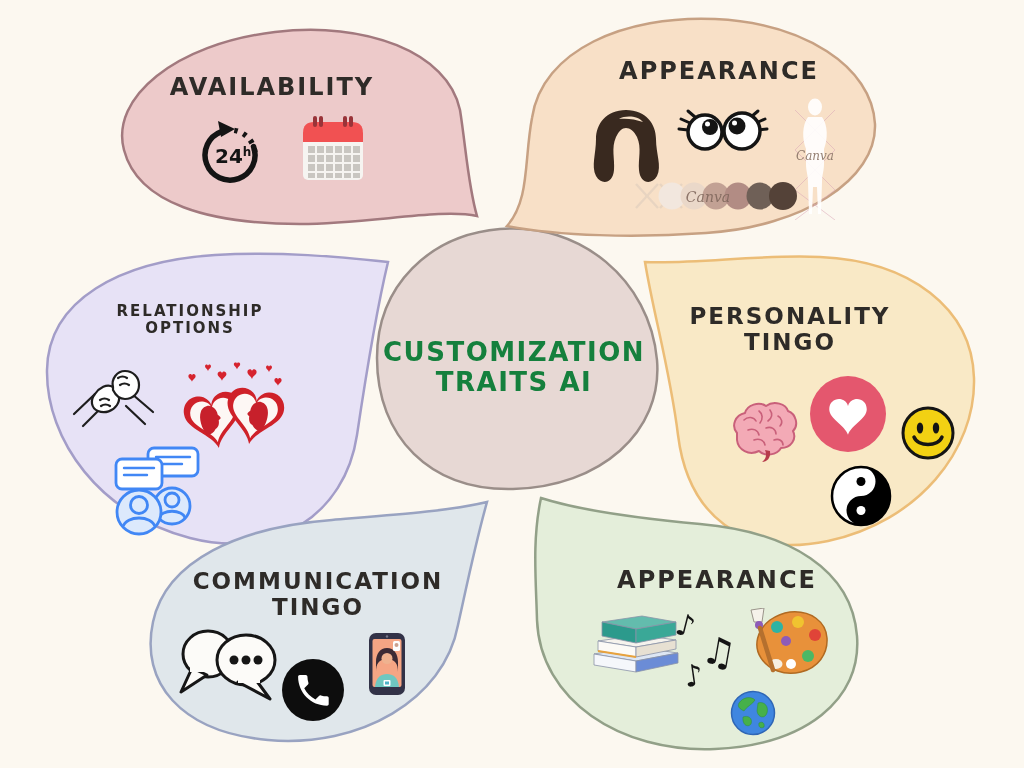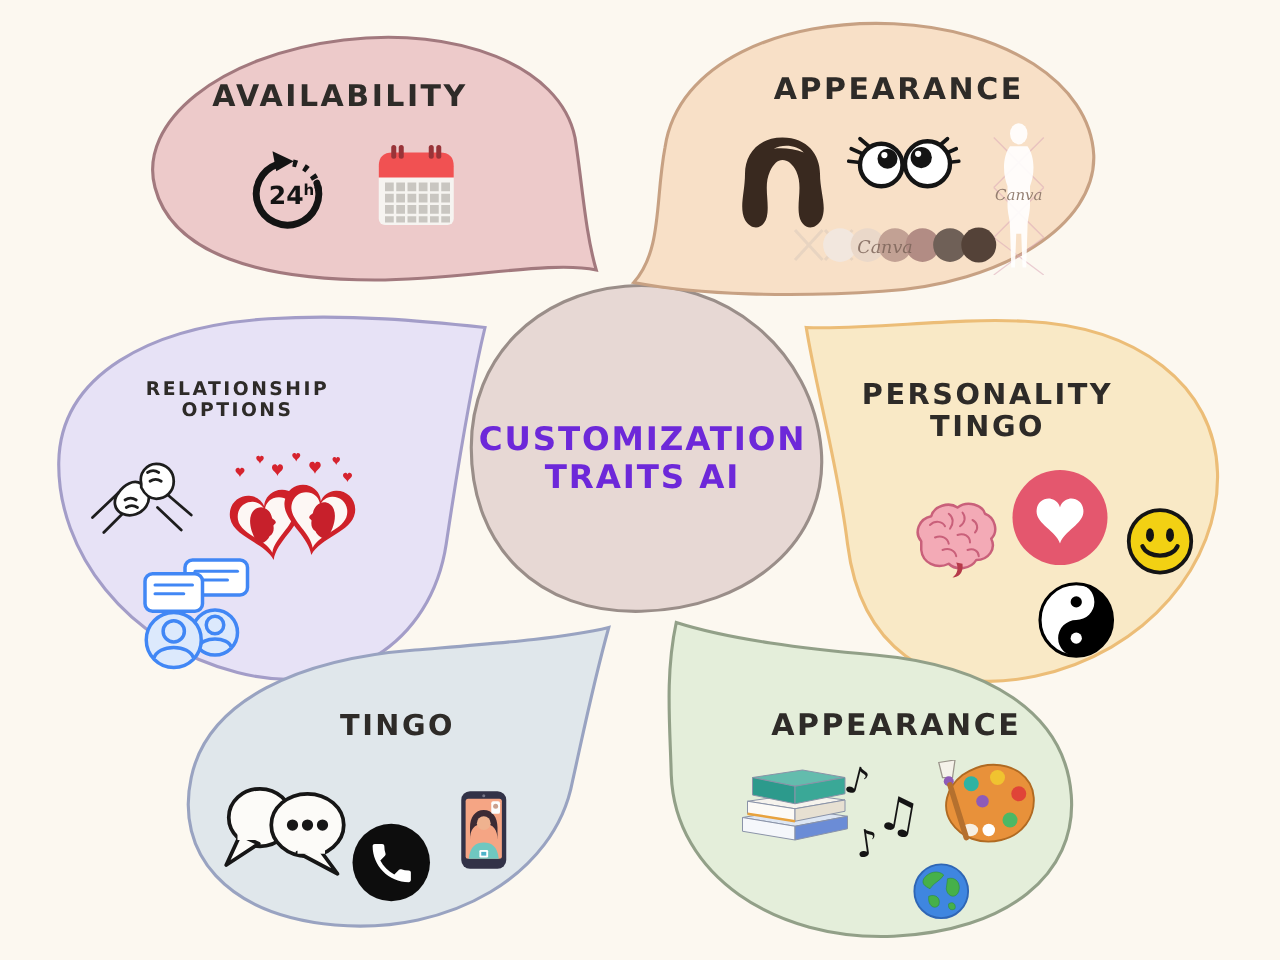--- a/index.html
+++ b/index.html
@@ -2,21 +2,21 @@
 <html><head>
 <meta charset="utf-8">
 <style>
   html,body{margin:0;padding:0;background:#ffffff;}
   .canvas{position:relative;width:1024px;height:768px;overflow:hidden;
           font-family:"DejaVu Sans",sans-serif;}
   .canvas > svg.blobs{position:absolute;left:0;top:0;}
   .abs{position:absolute;}
   .label{position:absolute;text-align:center;font-weight:700;color:#2e2b28;
          letter-spacing:2px;line-height:1.12;}
-  .center-title{position:absolute;text-align:center;font-weight:700;color:#6d28d9;
+  .center-title{position:absolute;text-align:center;font-weight:700;color:#15803d;
                 letter-spacing:1.5px;line-height:1.15;}
   .note{position:absolute;color:#141414;font-weight:700;}
   .canva-wm{font-family:"DejaVu Serif",serif;font-style:italic;}
 </style>
 </head>
 <body>
 
 <div class="canvas">
 
   <svg class="blobs" width="1024" height="768" viewBox="0 0 1024 768">
@@ -35,21 +35,21 @@
     <path stroke-width="2.5" d="M487,502 C475,545 468,580 458,625 C444,700 360,748 268,740 C180,732 140,682 153,622 C166,560 240,527 332,520 C392,515 450,511 487,502 Z" fill="#e0e7eb" stroke="#99a3c1"></path>
 
     <path stroke-width="2.5" d="M541,498 C532,540 536,580 537,620 C540,700 620,753 715,749 C805,745 862,700 857,636 C852,570 790,532 700,524 C645,519 585,512 541,498 Z" fill="#e4eeda" stroke="#92a088"></path>
   </svg>
 
   <div class="center-title" style="left:371px;top:338px;width:286px;font-size:26px;">
     <div>CUSTOMIZATION</div>
     <div>TRAITS AI</div>
   </div>
 
-  <div class="label" style="left:122px;top:64px;width:300px;font-size:24px;">AVAILABILITY</div>
+  <div class="label" style="left:122px;top:74px;width:300px;font-size:24px;">AVAILABILITY</div>
 
   <svg class="abs" style="left:197px;top:116px;" width="66" height="70" viewBox="0 0 66 70">
     <path d="M56.5,30.5 A25,25 0 1 1 24.5,15.6" fill="none" stroke="#141414" stroke-width="5.5" stroke-linecap="round"></path>
     <path d="M37.3,14.4 A25,25 0 0 1 58,39" fill="none" stroke="#141414" stroke-width="5.5" stroke-dasharray="3.5 6"></path>
     <polygon points="38,13 21,5 24,21" fill="#141414"></polygon>
     <text x="18" y="47" font-size="20" font-weight="bold" fill="#141414" font-family="DejaVu Sans, sans-serif"><tspan>24</tspan><tspan font-size="12" dy="-7">h</tspan></text>
   </svg>
 
   <svg class="abs" style="left:300px;top:112px;" width="66" height="74" viewBox="0 0 66 74">
     <rect x="3" y="16" width="60" height="52" rx="5" fill="#f6f4f1"></rect>
@@ -233,20 +233,21 @@
   </svg>
 
   <svg class="abs" style="left:829px;top:464px;" width="64" height="64" viewBox="0 0 64 64">
     <circle cx="32" cy="32" r="29" fill="#ffffff" stroke="#000000" stroke-width="2.5"></circle>
     <path fill="#000000" d="M32,3 A29,29 0 0 1 32,61 A14.5,14.5 0 0 1 32,32 A14.5,14.5 0 0 0 32,3 Z"></path>
     <circle cx="32" cy="46.5" r="4.5" fill="#ffffff"></circle>
     <circle cx="32" cy="17.5" r="4.5" fill="#000000"></circle>
   </svg>
 
   <div class="label" style="left:158px;top:569px;width:320px;font-size:23px;">
+    <div>COMMUNICATION</div>
     <div>TINGO</div>
   </div>
 
   <svg class="abs" style="left:176px;top:624px;" width="110" height="80" viewBox="0 0 110 80">
     <ellipse cx="32" cy="30" rx="25" ry="23" fill="#fcfbf8" stroke="#161616" stroke-width="3"></ellipse>
     <path d="M16,44 L5,68 L31,51 Z" fill="#fcfbf8" stroke="#161616" stroke-width="3" stroke-linejoin="round"></path>
     <rect x="14" y="38" width="24" height="10" fill="#fcfbf8"></rect>
     <ellipse cx="70" cy="36" rx="29" ry="25" fill="#fcfbf8" stroke="#161616" stroke-width="3"></ellipse>
     <path d="M80,56 L94,75 L62,58 Z" fill="#fcfbf8" stroke="#161616" stroke-width="3" stroke-linejoin="round"></path>
     <rect x="62" y="50" width="22" height="9" fill="#fcfbf8"></rect>

